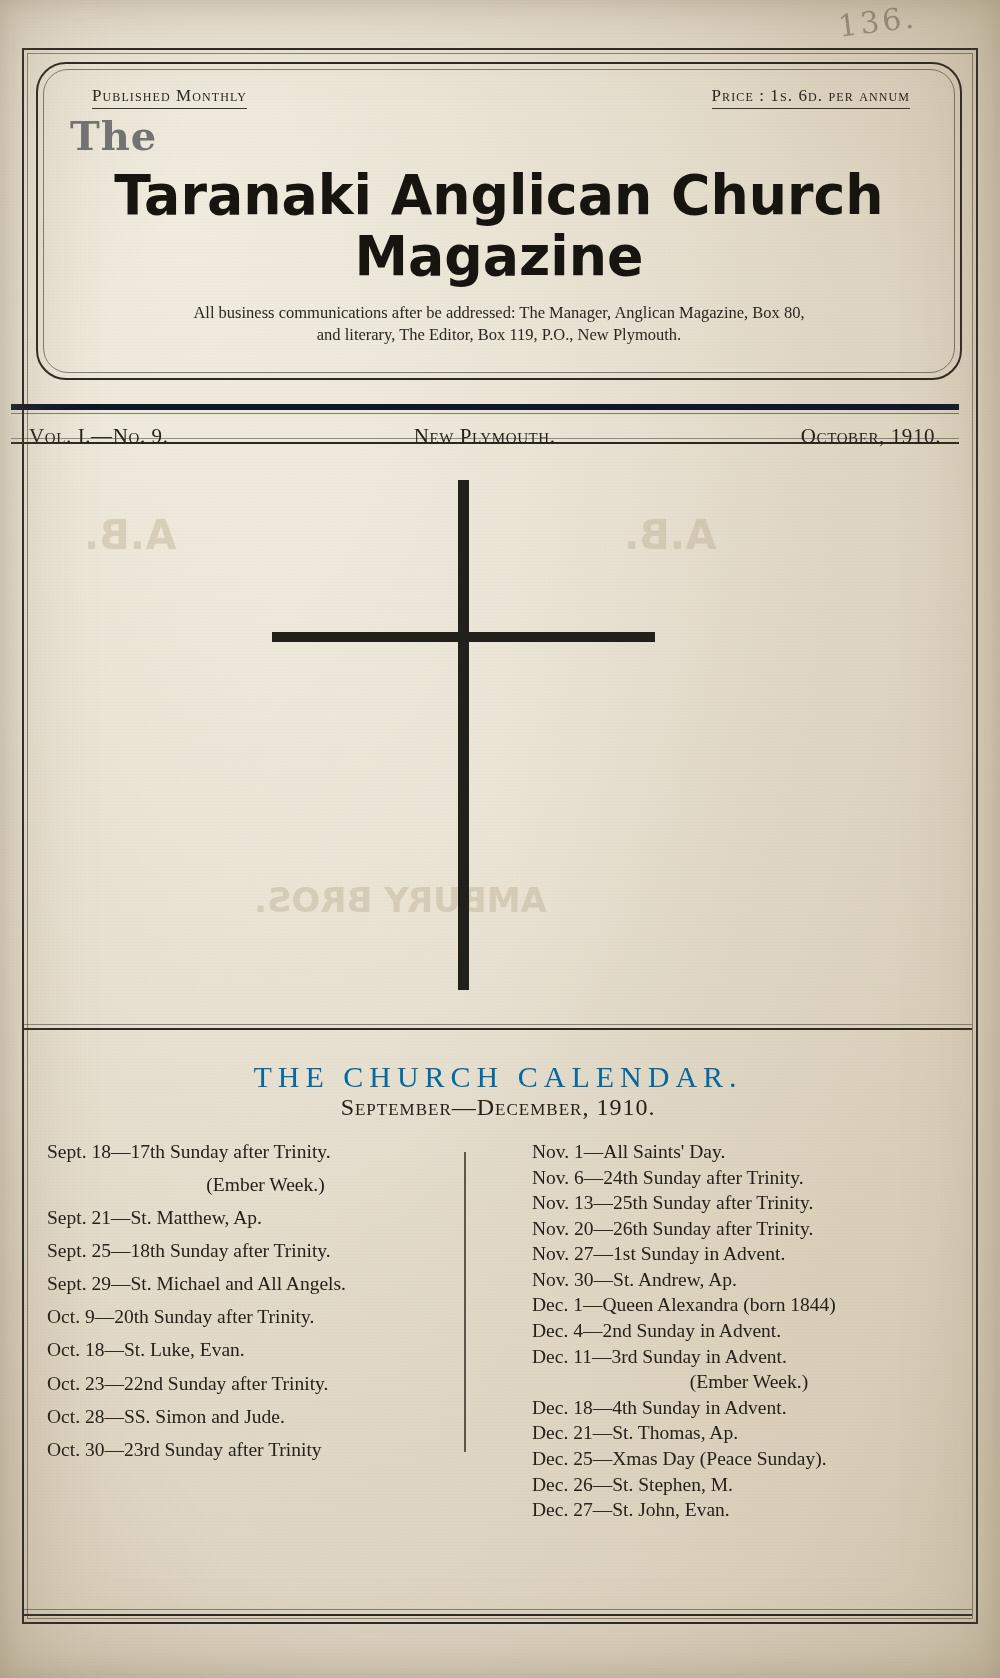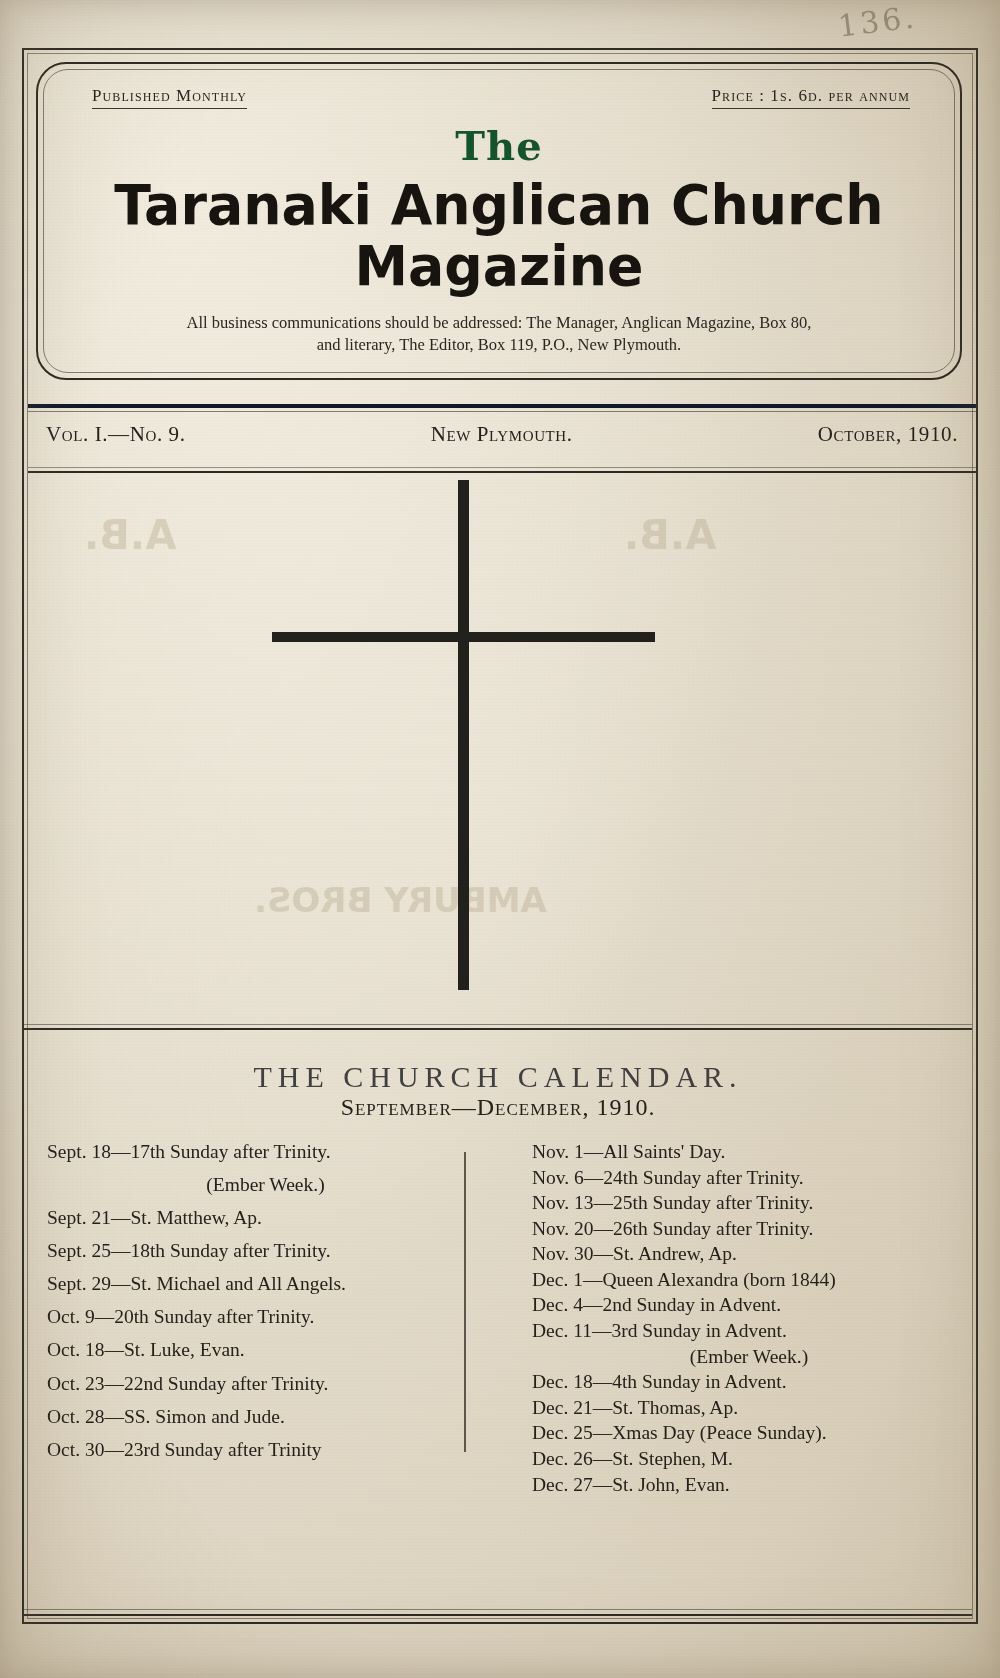--- a/index.html
+++ b/index.html
@@ -71,44 +71,44 @@
   .smallcaps{
     font-variant:small-caps;
     font-family:"Liberation Serif",serif;
     font-size:17px;letter-spacing:1.1px;color:#2a2620;
     border-bottom:1.5px solid #3a352c;padding-bottom:2px;
   }
   .mast-top .left{margin-left:22px;}
   .mast-top .right{margin-right:18px;}
 
   .t-the{
-    text-align:center;font-family:"DejaVu Serif",serif;font-weight:bold;
-    font-size:40px;letter-spacing:1px;margin-top:17px;color:#14532d;
+    font-family:"DejaVu Serif",serif;font-weight:bold;
+    font-size:40px;letter-spacing:1px;margin-top:7px;color:#737373;
     line-height:1;
   }
   .t-main{
     text-align:center;font-family:"DejaVu Sans",sans-serif;font-weight:bold;
     font-size:56px;letter-spacing:0px;margin-top:10px;color:#171410;
     line-height:1.02;
     transform:scaleX(.96);
   }
   .t-mag{
     text-align:center;font-family:"DejaVu Sans",sans-serif;font-weight:bold;
     font-size:56px;margin-top:4px;color:#171410;line-height:1.02;
     transform:scaleX(.96);
   }
   .mast-addr{
     text-align:center;font-family:"Liberation Serif",serif;
     font-size:16.5px;line-height:1.35;margin-top:18px;color:#2a2620;
   }
 
   
   .volbar{
-    position:absolute;left:28px;top:404px;width:948px;height:69px;
-    border-top:4px solid #0f172a;border-bottom:2px solid #2c2821;
+    position:absolute;left:11px;top:404px;width:948px;height:40px;
+    border-top:6px solid #0f172a;border-bottom:2px solid #2c2821;
     box-sizing:border-box;
   }
   .volbar:before{
     content:"";position:absolute;left:0;right:0;top:3px;height:1px;background:#3a352c;opacity:.6;
   }
   .volbar:after{
     content:"";position:absolute;left:0;right:0;bottom:3px;height:1px;background:#3a352c;opacity:.5;
   }
   .volrow{
     position:absolute;left:18px;right:18px;top:14px;
@@ -142,21 +142,21 @@
     transform:scaleX(-1);
     white-space:nowrap;
   }
 
   
   .calendar{
     position:absolute;left:24px;top:1032px;width:948px;height:586px;
   }
   .cal-title{
     text-align:center;font-family:"Liberation Serif",serif;
-    font-size:30px;letter-spacing:6px;margin-top:28px;color:#404040;
+    font-size:30px;letter-spacing:6px;margin-top:28px;color:#0369a1;
   }
   .cal-sub{
     text-align:center;font-variant:small-caps;font-size:24px;
     letter-spacing:1px;margin-top:0;color:#232019;
   }
   .cal-cols{
     position:absolute;left:0;top:110px;width:948px;
     display:flex;
   }
   .col{width:50%;box-sizing:border-box;}
@@ -193,21 +193,21 @@
   <div class="mast-box"></div>
   <div class="mast-inner">
     <div class="mast-top">
       <div class="smallcaps left">Published Monthly</div>
       <div class="smallcaps right">Price : 1s. 6d. per annum</div>
     </div>
     <div class="t-the">The</div>
     <div class="t-main">Taranaki Anglican Church</div>
     <div class="t-mag">Magazine</div>
     <div class="mast-addr">
-      <div>All business communications should be addressed: The Manager, Anglican Magazine, Box 80,</div>
+      <div>All business communications after be addressed: The Manager, Anglican Magazine, Box 80,</div>
       <div>and literary, The Editor, Box 119, P.O., New Plymouth.</div>
     </div>
   </div>
 </div>
 
 <div class="volbar">
   <div class="volrow">
     <span>Vol. I.—No. 9.</span>
     <span>New Plymouth.</span>
     <span>October, 1910.</span>
@@ -239,20 +239,21 @@
         <div class="cal-line">Oct. 18—St. Luke, Evan.</div>
         <div class="cal-line">Oct. 23—22nd Sunday after Trinity.</div>
         <div class="cal-line">Oct. 28—SS. Simon and Jude.</div>
         <div class="cal-line">Oct. 30—23rd Sunday after Trinity</div>
       </div>
     <div class="col col-right" id="col-right">
         <div class="cal-line">Nov.   1—All Saints' Day.</div>
         <div class="cal-line">Nov.   6—24th Sunday after Trinity.</div>
         <div class="cal-line">Nov. 13—25th Sunday after Trinity.</div>
         <div class="cal-line">Nov. 20—26th Sunday after Trinity.</div>
+        <div class="cal-line">Nov. 27—1st Sunday in Advent.</div>
         <div class="cal-line">Nov. 30—St. Andrew, Ap.</div>
         <div class="cal-line">Dec.   1—Queen Alexandra  (born 1844)</div>
         <div class="cal-line">Dec.   4—2nd Sunday in Advent.</div>
         <div class="cal-line">Dec.  11—3rd Sunday in Advent.</div>
         <div class="cal-line center">(Ember Week.)</div>
         <div class="cal-line">Dec. 18—4th Sunday in Advent.</div>
         <div class="cal-line">Dec. 21—St. Thomas, Ap.</div>
         <div class="cal-line">Dec. 25—Xmas Day (Peace Sunday).</div>
         <div class="cal-line">Dec. 26—St. Stephen, M.</div>
         <div class="cal-line">Dec. 27—St. John, Evan.</div>

